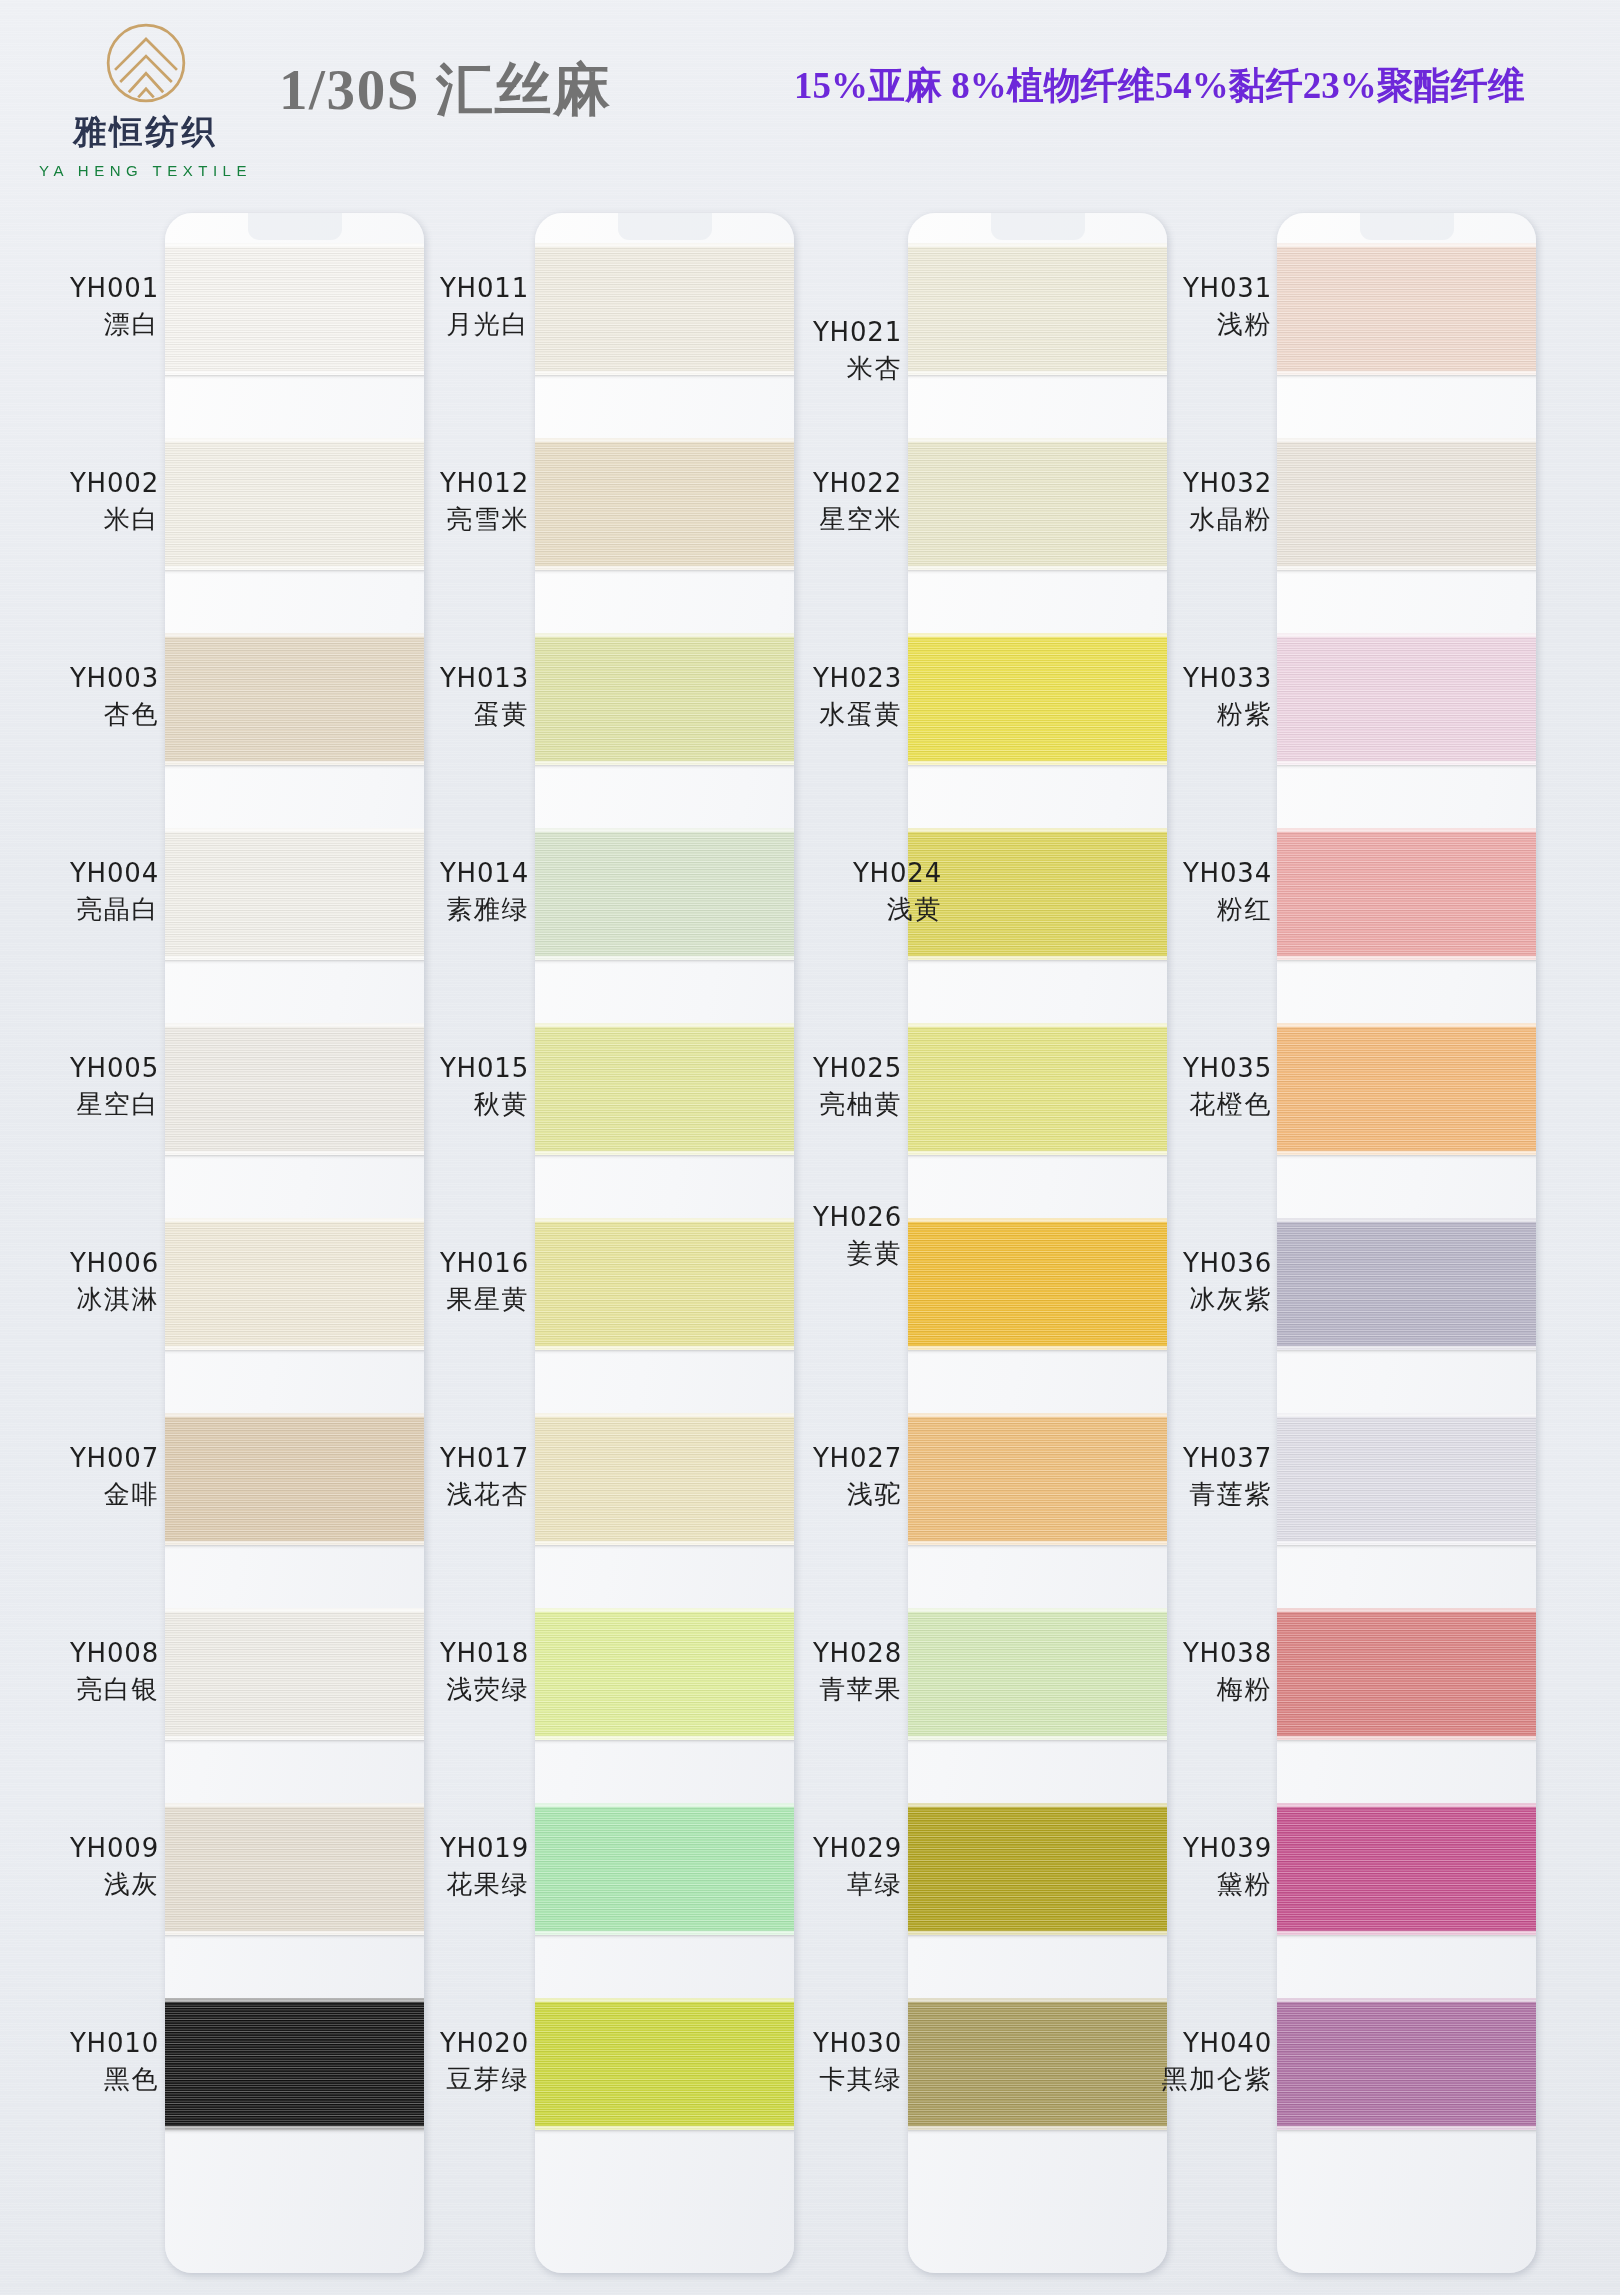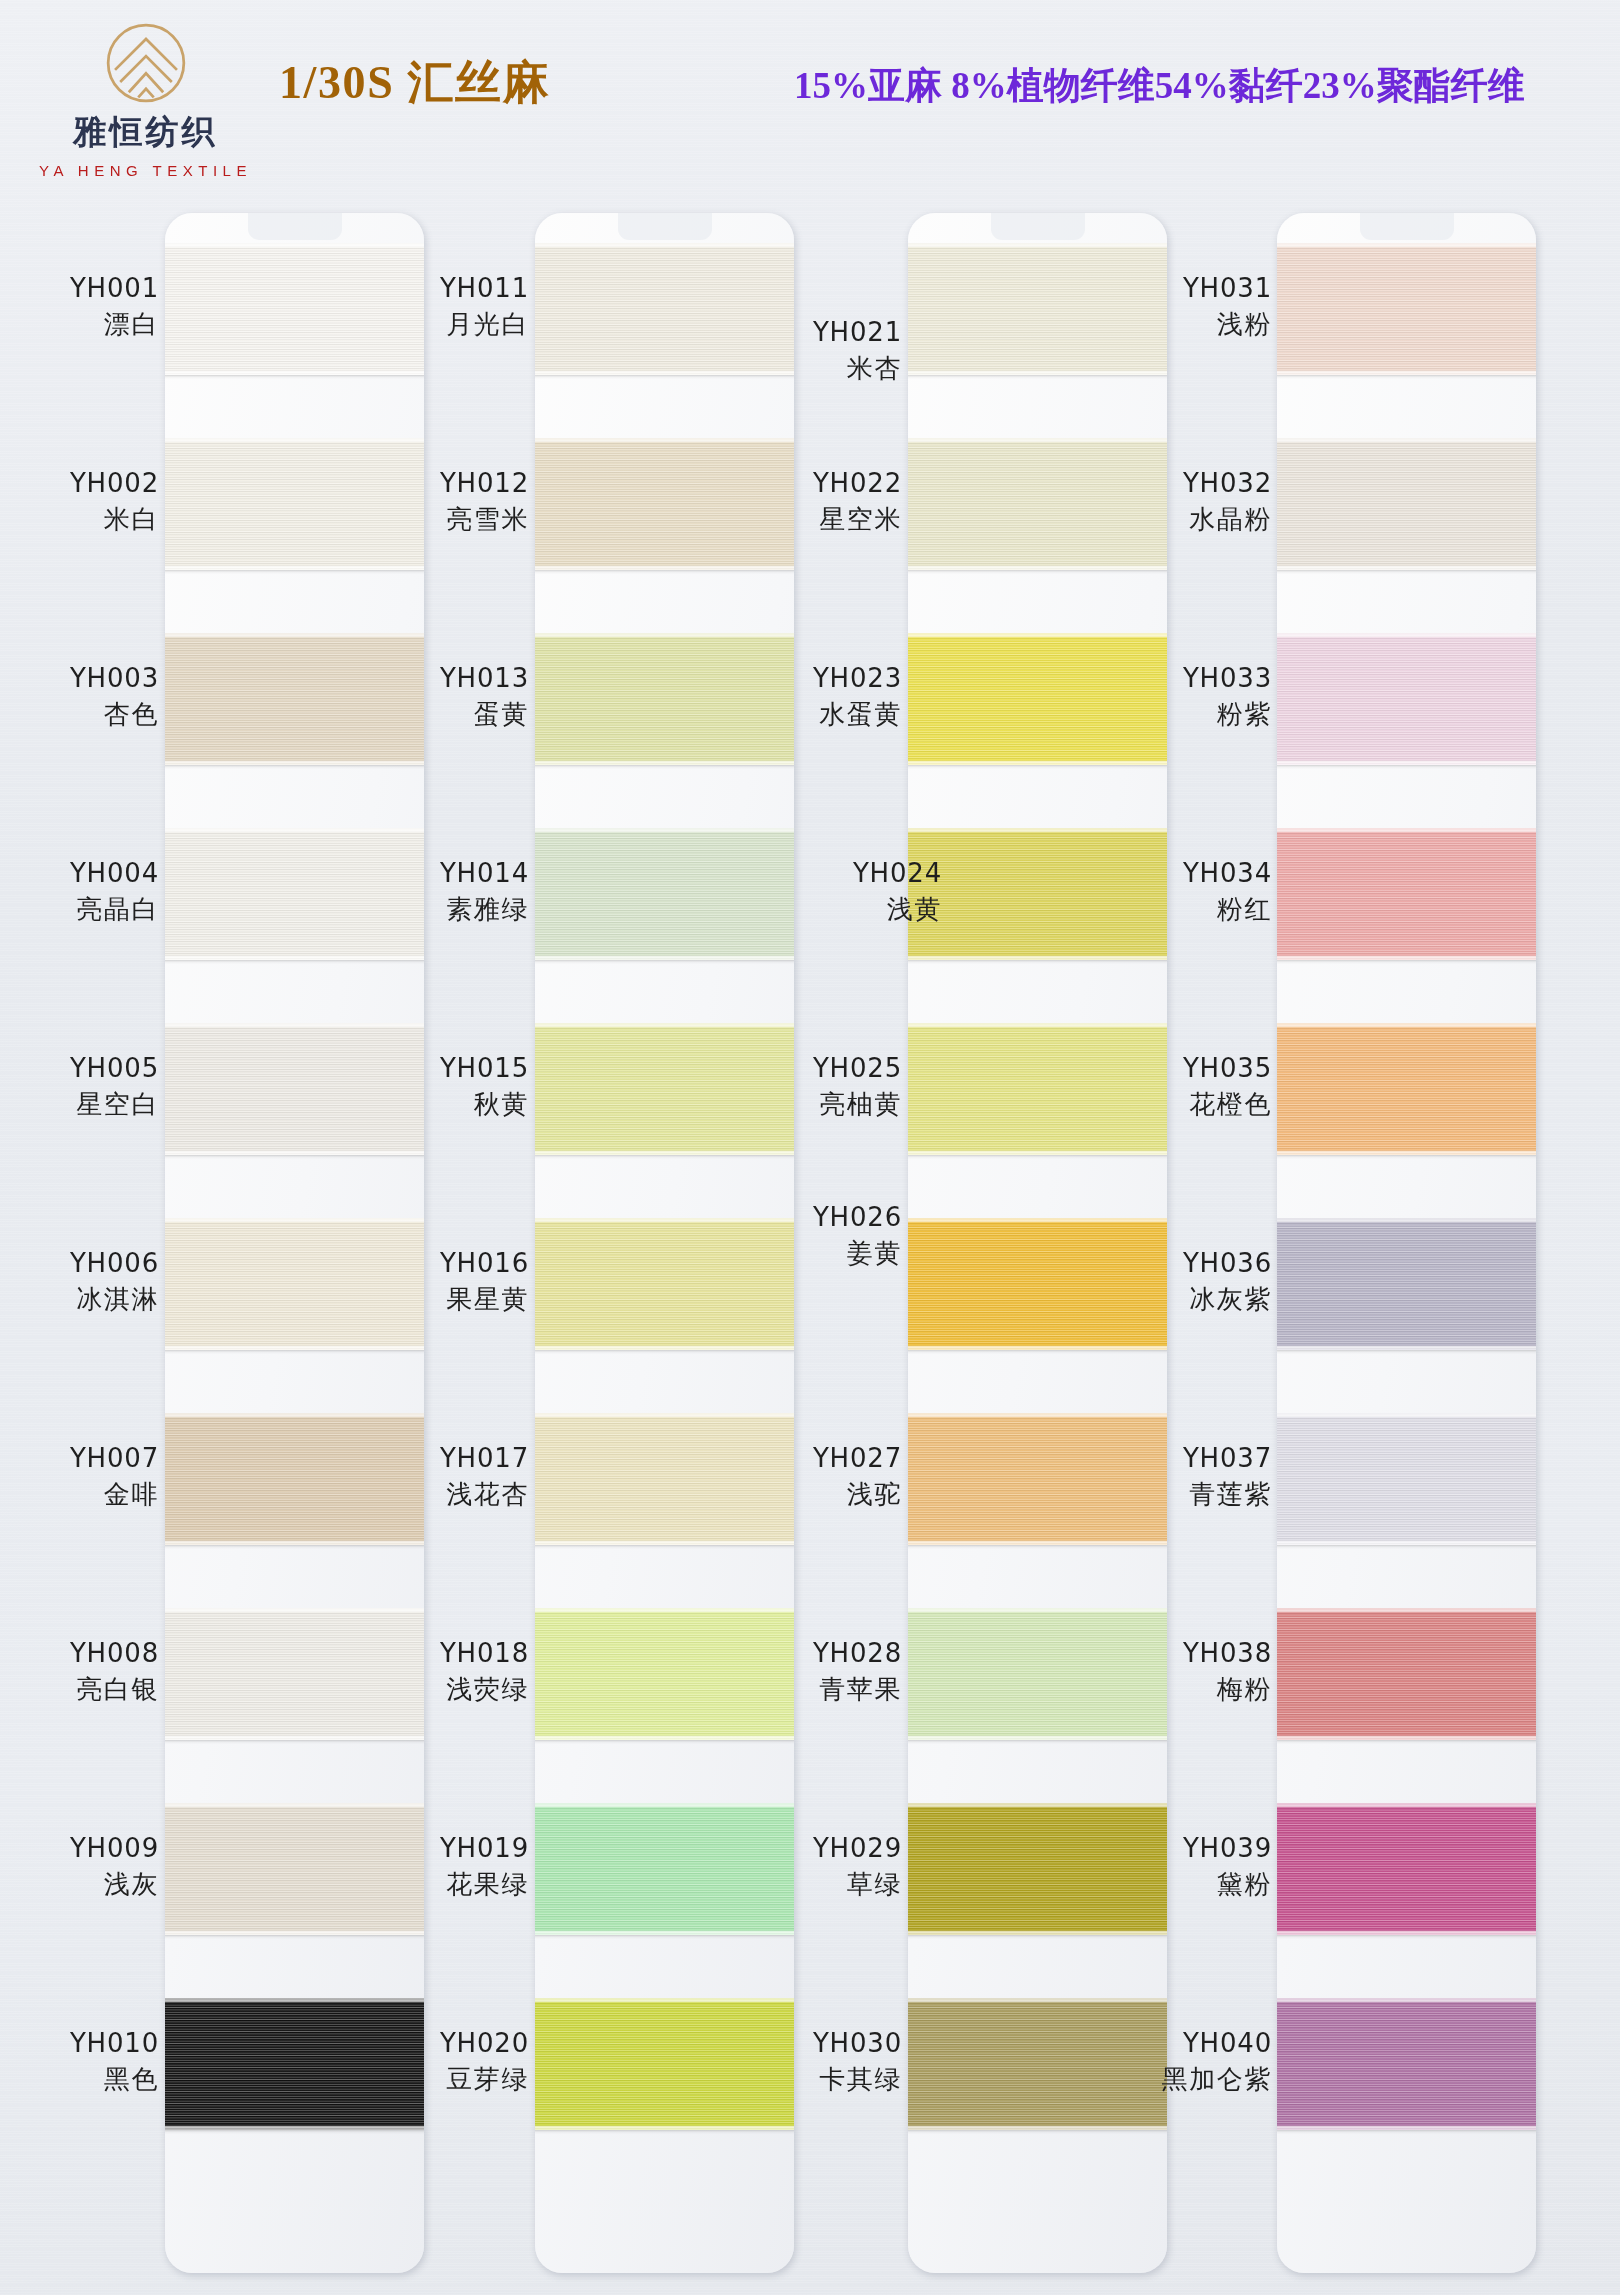--- a/index.html
+++ b/index.html
@@ -25,26 +25,26 @@
   .header{position:absolute;left:0;top:0;width:1620px;height:197px;}
   .logo-block{position:absolute;left:27.5px;top:19.7px;width:236px;text-align:center;}
   .logo-mark{width:86px;height:86px;margin:0 auto;display:block;}
   .logo-cn{
     font-family:"DejaVu Sans","Liberation Sans",sans-serif;
     font-size:33px;font-weight:bold;color:#2c3550;letter-spacing:3.1px;
     margin-top:4.7px;white-space:nowrap;
   }
   .logo-en{
     font-family:"Liberation Sans",sans-serif;
-    font-size:15px;color:#b91c1c;letter-spacing:5.5px;margin-top:6.3px;white-space:nowrap;
+    font-size:15px;color:#15803d;letter-spacing:5.5px;margin-top:6.3px;white-space:nowrap;
   }
   .title-main{
     position:absolute;left:279px;top:52px;
     font-family:"Liberation Serif","DejaVu Serif",serif;
-    font-size:46px;font-weight:bold;color:#a16207;letter-spacing:1.6px;white-space:nowrap;
+    font-size:57px;font-weight:bold;color:#737373;letter-spacing:1.6px;white-space:nowrap;
   }
   .comp-block{position:absolute;left:794px;top:61px;width:814px;}
   .comp-cn{
     font-family:"Liberation Serif","DejaVu Serif",serif;
     font-size:37px;font-weight:bold;color:#6d28d9;letter-spacing:0px;white-space:nowrap;
   }
   .comp-en{
     font-family:"Liberation Serif","DejaVu Serif",serif;
     font-size:32px;font-weight:bold;color:#2a2a2a;letter-spacing:0px;
     white-space:nowrap;margin-top:9.4px;

